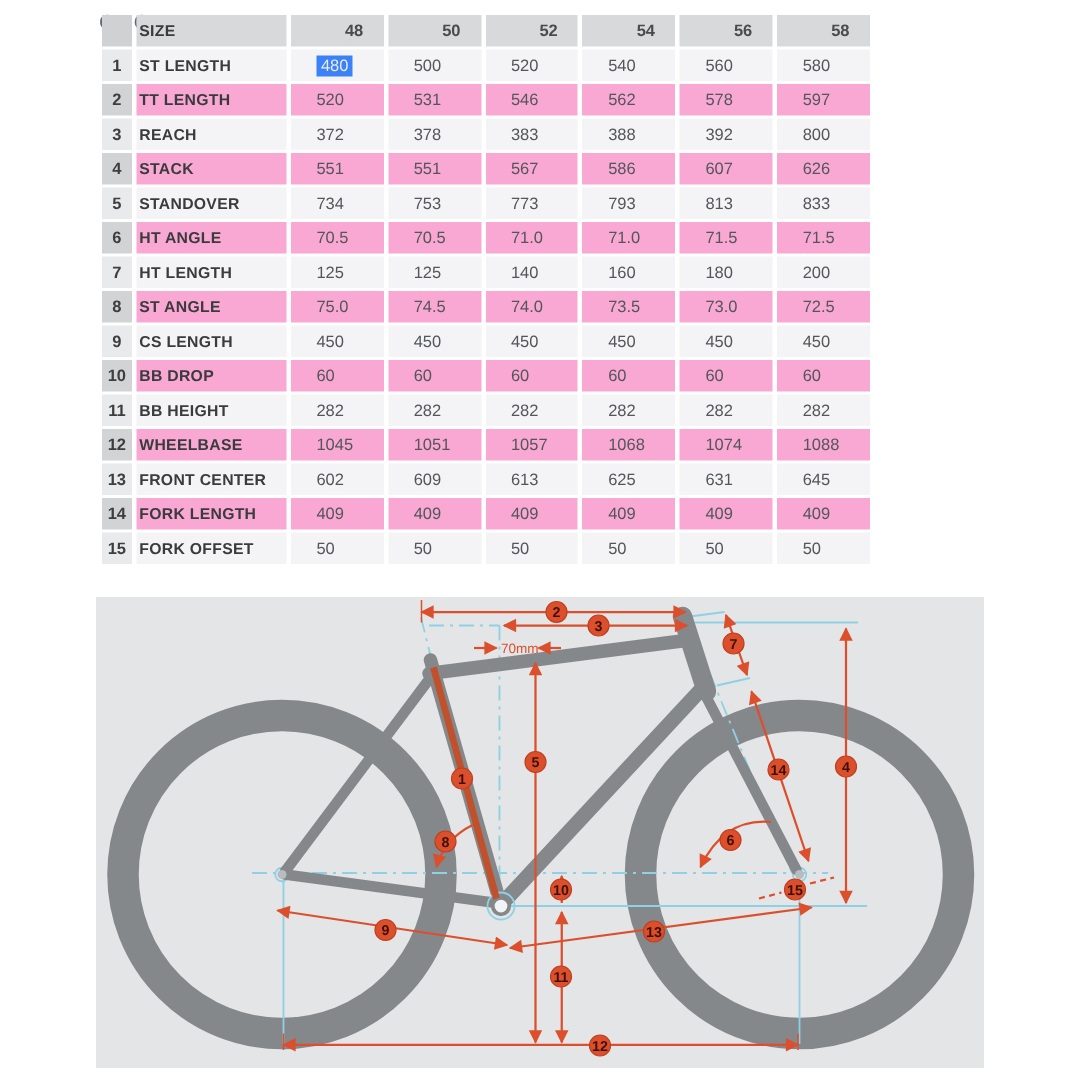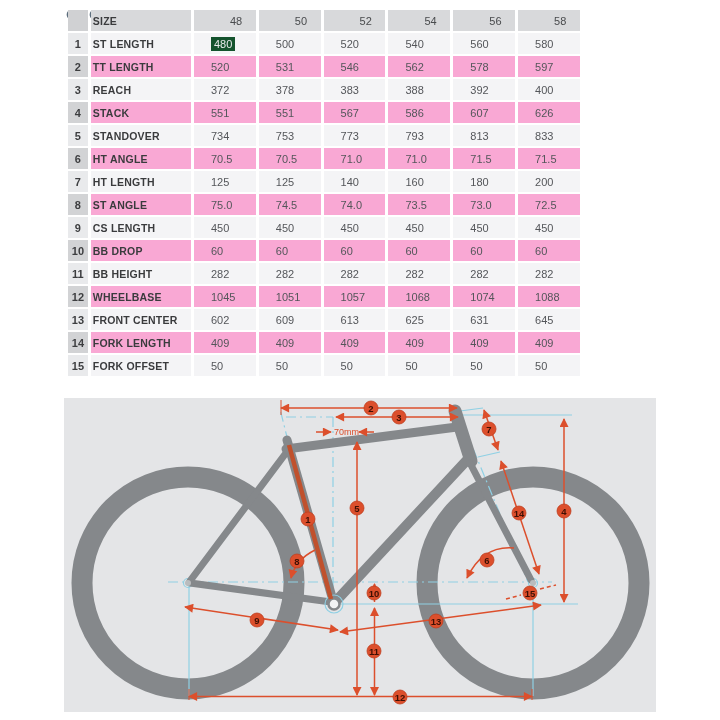--- a/index.html
+++ b/index.html
@@ -10,27 +10,27 @@
   
   #geo-table{position:absolute;left:65px;top:8px;border-collapse:separate;border-spacing:3px 2px;}
   #geo-table td{height:21px;vertical-align:middle;font-size:11px;color:#54565a;
     padding:0;white-space:nowrap;}
   #geo-table td.num{width:40px;text-align:center;font-weight:bold;color:#3d3e40;}
   #geo-table td.lbl{width:134px;padding-left:2px;font-weight:bold;color:#3a3b3d;
     font-size:10.5px;letter-spacing:0.2px;}
   #geo-table td.val{width:62px;padding-left:17px;}
   #geo-table tr.hdr td{background:#d8d9db;}
   #geo-table tr.hdr td.num{background:#d0d1d3;}
-  #geo-table tr.hdr td.val{font-weight:normal;color:#494b4d;padding-left:36px;}
+  #geo-table tr.hdr td.val{font-weight:bold;color:#494b4d;padding-left:36px;}
   #geo-table tr.hdr td.lbl{color:#3a3b3d;}
   #geo-table tr.odd td{background:#f4f4f6;}
   #geo-table tr.odd td.num{background:#e9eaec;}
   #geo-table tr.even td{background:#f9a8d4;}
   #geo-table tr.even td.num{background:#d2d3d5;}
-  .selected-val{background:#14532d;color:#e9eaeb;padding:1px 3px;text-align:right;}
+  .selected-val{background:#3b82f6;color:#e9eaeb;padding:1px 3px;text-align:right;}
   
   #diagram{position:absolute;left:64px;top:398px;}
   .dim{stroke:#dc4f2c;stroke-width:1.5;fill:none;}
   .dimthin{stroke:#dc4f2c;stroke-width:1;fill:none;}
   .cy{stroke:#8fd0e4;stroke-width:1.2;fill:none;}
   .cyd{stroke:#8fd0e4;stroke-width:1.2;fill:none;stroke-dasharray:10 4 2 4;}
   .tube{stroke:#85888b;stroke-linecap:round;fill:none;}
   .mk-c{fill:#dc4f2c;stroke:#bf3f1f;stroke-width:0.8;}
   .mk-t{font-family:"Liberation Sans",sans-serif;font-size:9.5px;font-weight:bold;
     fill:#3f1004;text-anchor:middle;}
@@ -75,21 +75,21 @@
           <td class="val">597</td>
         </tr>
         <tr class="odd">
           <td class="num">3</td>
           <td class="lbl">REACH</td>
           <td class="val">372</td>
           <td class="val">378</td>
           <td class="val">383</td>
           <td class="val">388</td>
           <td class="val">392</td>
-          <td class="val">400</td>
+          <td class="val">800</td>
         </tr>
         <tr class="even">
           <td class="num">4</td>
           <td class="lbl">STACK</td>
           <td class="val">551</td>
           <td class="val">551</td>
           <td class="val">567</td>
           <td class="val">586</td>
           <td class="val">607</td>
           <td class="val">626</td>

